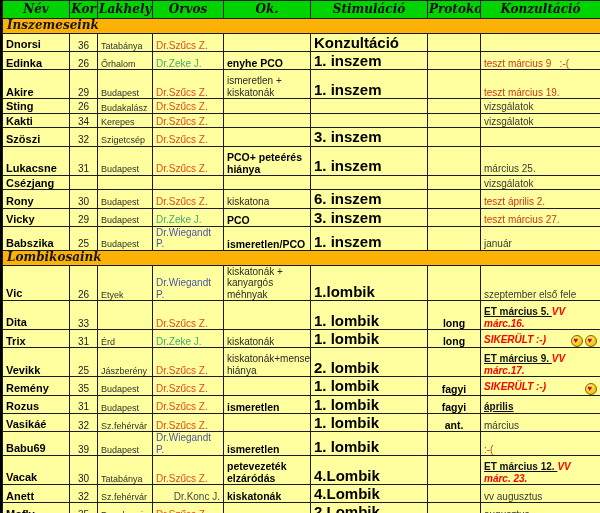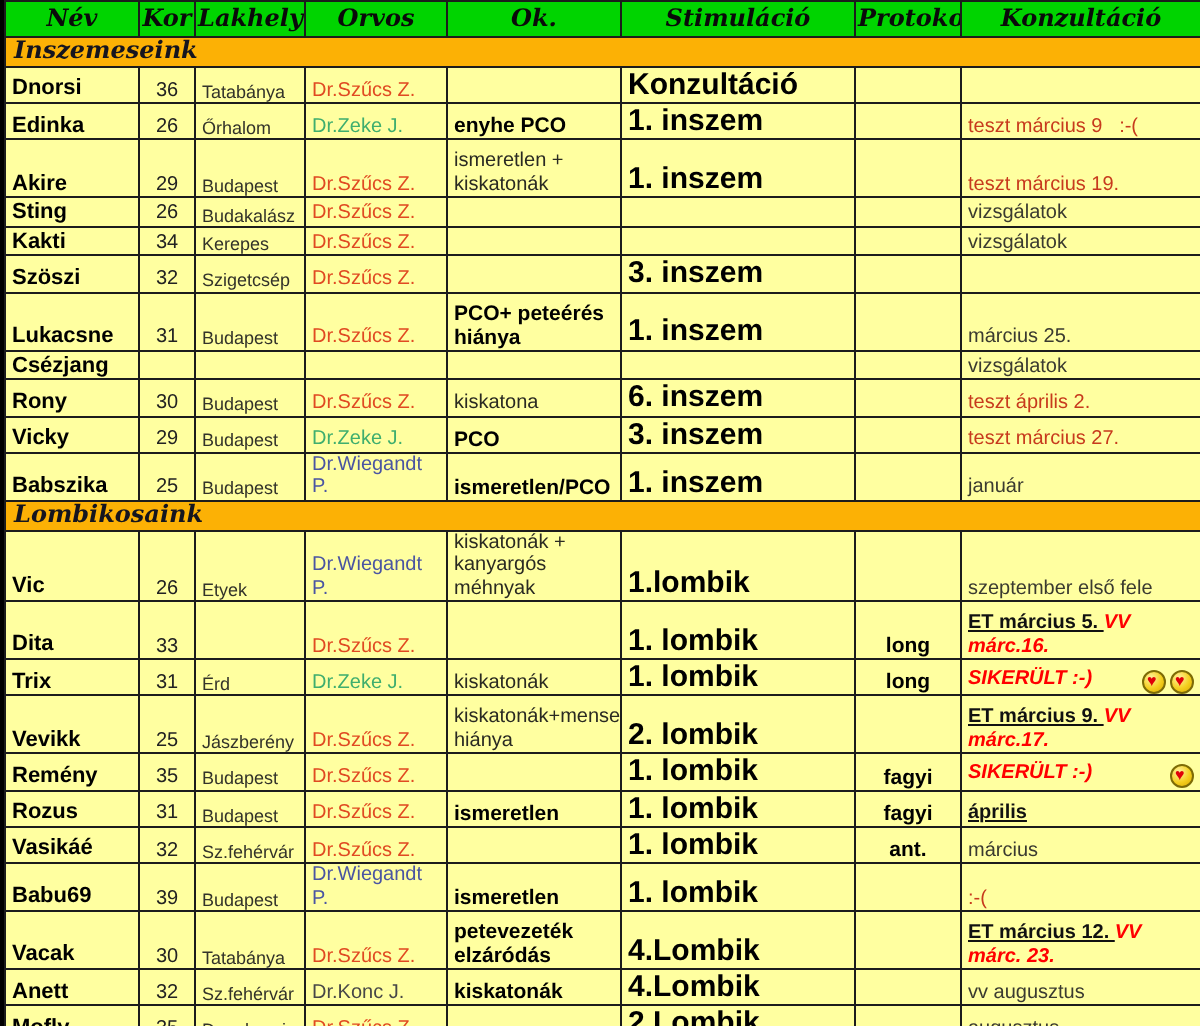--- a/index.html
+++ b/index.html
@@ -288,21 +288,21 @@
           <td class="c-doc" style="color: rgb(224, 74, 34);">Dr.Szűcs Z.</td>
           <td class="c-ok b">petevezeték elzáródás</td>
           <td class="c-stim">4.Lombik</td>
           <td class="c-prot"></td>
           <td class="c-beav"><span class="s-db">ET március 12. </span><span class="s-rb">VV</span><br><span class="s-rb">márc. 23.</span></td>
         </tr>
         <tr class="patient">
           <td class="c-name">Anett</td>
           <td class="c-age">32</td>
           <td class="c-city">Sz.fehérvár</td>
-          <td class="c-doc" style="color: rgb(71, 71, 71);">Dr.Konc J.</td>
+          <td class="c-doc" style="color: rgb(71, 71, 71); text-align: right;">Dr.Konc J.</td>
           <td class="c-ok b">kiskatonák</td>
           <td class="c-stim">4.Lombik</td>
           <td class="c-prot"></td>
           <td class="c-beav"><span class="s-p">vv augusztus</span></td>
         </tr>
         <tr class="patient">
           <td class="c-name">Mofly</td>
           <td class="c-age">35</td>
           <td class="c-city">Dunakeszi</td>
           <td class="c-doc" style="color: rgb(224, 74, 34);">Dr.Szűcs Z.</td>

